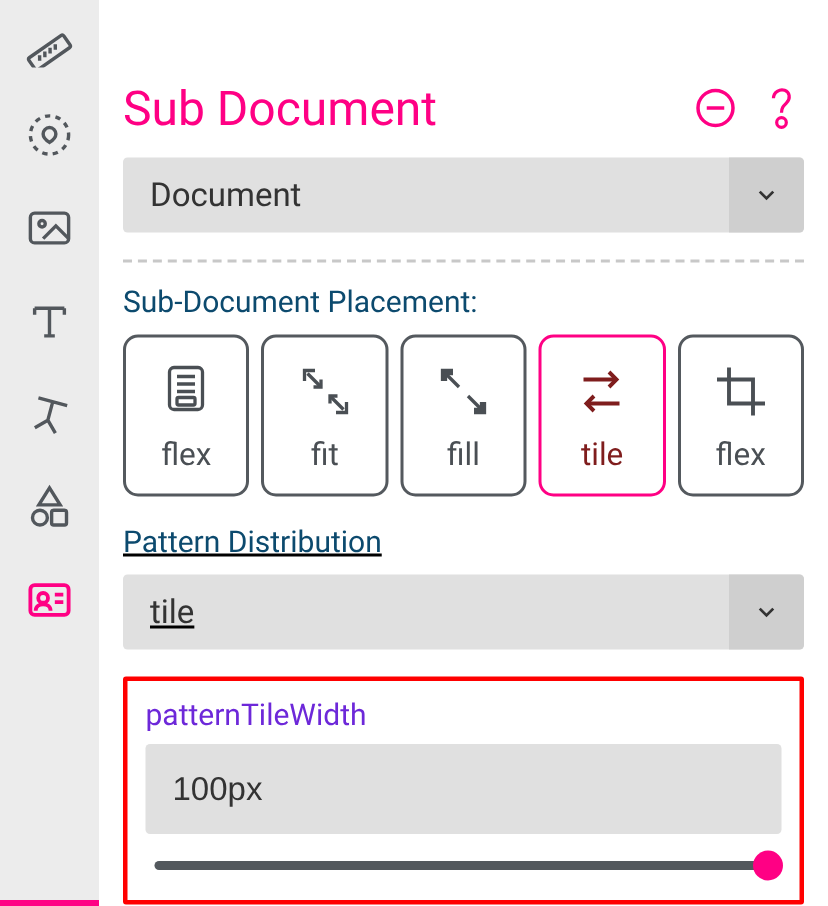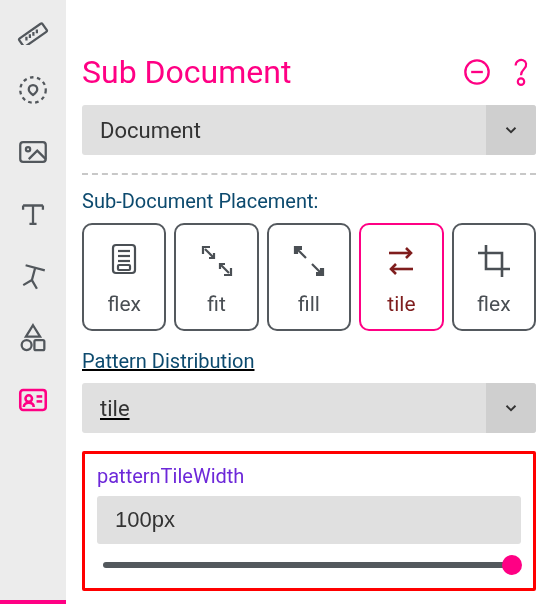--- a/index.html
+++ b/index.html
@@ -105,21 +105,21 @@
   }
   .tilewidth-label {
     font-size: 20px;
     color: #6d28d9;
     margin-bottom: 8px;
   }
   .tilewidth-input {
     background: #e0e0e0;
     border: none;
     border-radius: 3px;
-    height: 48px;
+    height: 60px;
     width: 100%;
     padding: 0 18px;
     font-size: 22px;
     color: #333;
     margin-bottom: 18px;
   }
   .slider-track {
     position: relative;
     height: 6px;
     background: #53585d;

